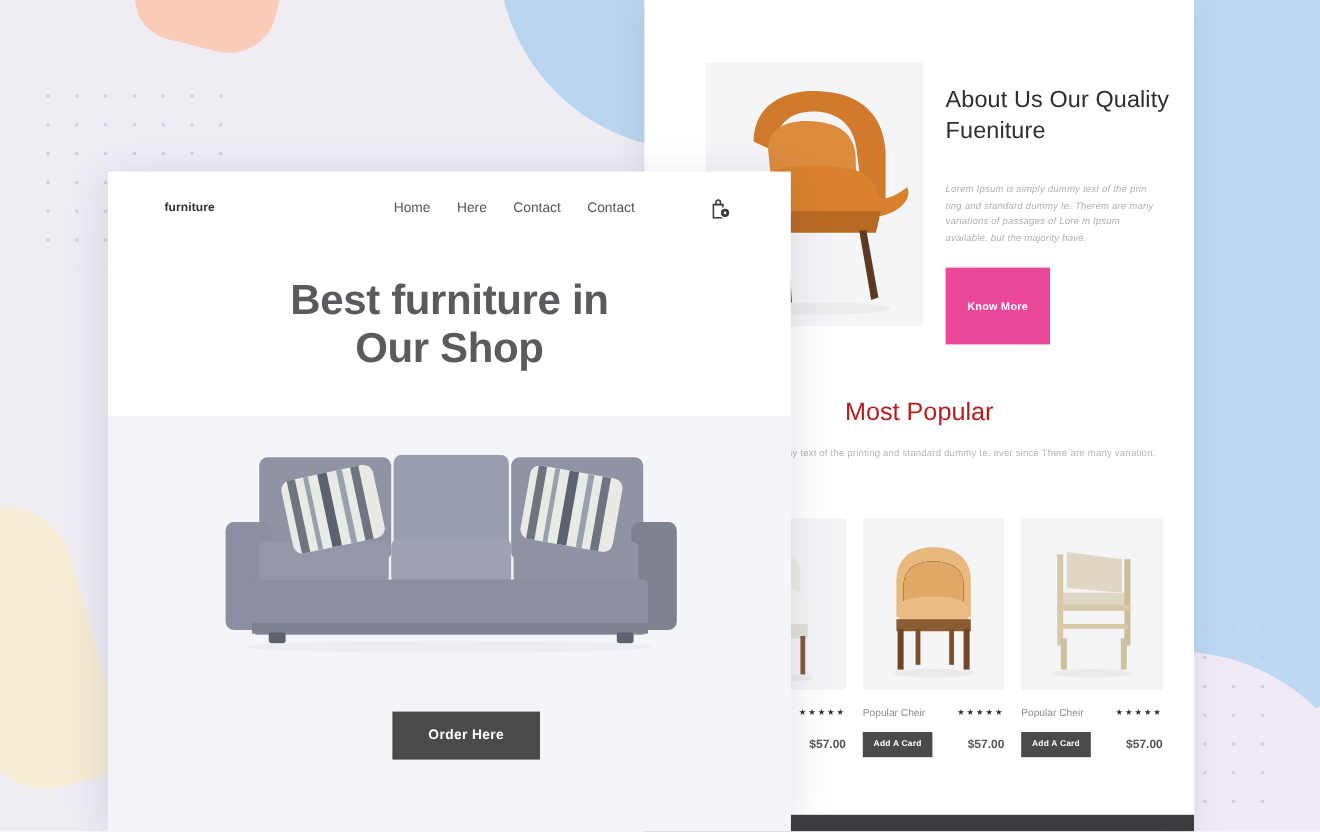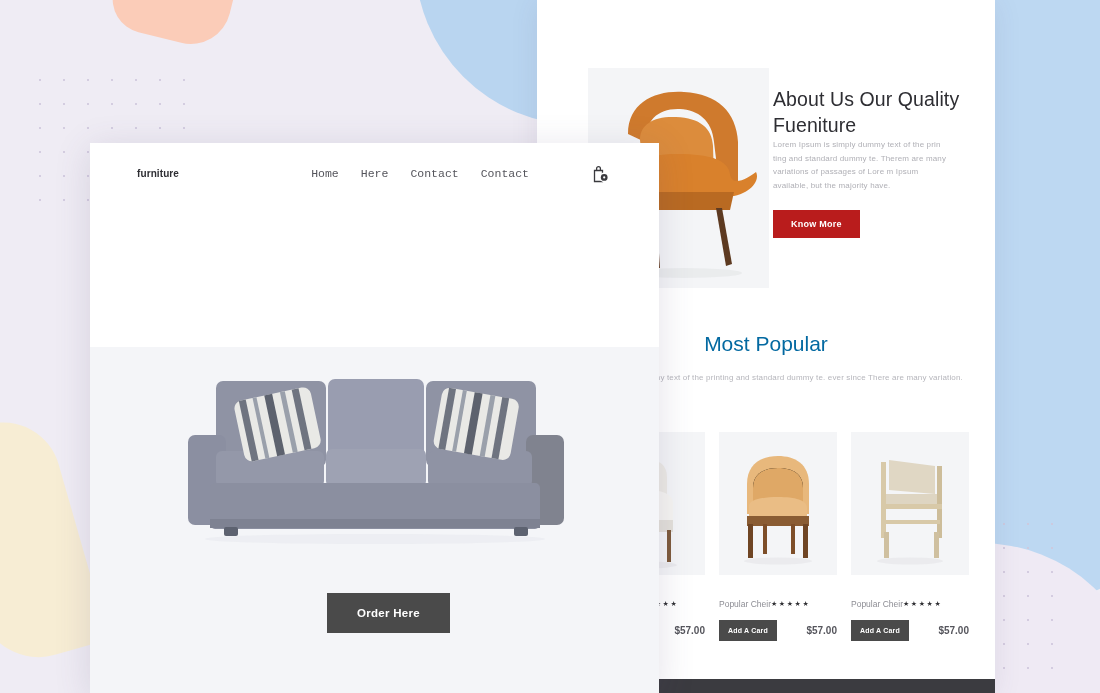--- a/index.html
+++ b/index.html
@@ -69,71 +69,72 @@
   .page-right {
     position: absolute;
     left: 537px; top: 0;
     width: 458px; height: 693px;
     background: #ffffff;
     box-shadow: 0 3px 26px rgba(80,70,110,.10);
   }
 
   .about-row {
     position: absolute;
-    left: 51px; top: 68px;
+    left: 51px; top: 52px;
     width: 410px; height: 220px;
     display: flex;
-    gap: 4px;
+    gap: 19px;
   }
   .about-img {
     width: 181px; height: 220px;
     background: #f4f5f7;
     position: relative;
     overflow: hidden;
     flex: none;
   }
   .about-text { padding-top: 18px; width: 196px; }
   .about-title {
     font-size: 19.5px;
     line-height: 26px;
     font-weight: 400;
     color: #2e2e33;
     letter-spacing: .1px;
   }
   .about-body {
-    margin-top: 0;
+    margin-top: 29px;
     font-size: 8px;
     line-height: 13.6px;
     color: #b0b0b6;
     letter-spacing: .15px;
     max-width: 178px;
+    font-style: italic;
   }
   .btn-dark {
     display: inline-block;
     margin-top: 18px;
-    background: #b91c1c;
+    background: #ec4899;
     color: #ffffff;
     font-size: 9px;
     font-weight: 700;
     letter-spacing: .25px;
-    padding: 9px 18px;
+    padding: 27px 18px;
     border: none;
     cursor: pointer;
     font-family: "Liberation Sans", sans-serif;
   }
 
   .popular-head {
     position: absolute;
     left: 0; top: 332px;
     width: 458px;
     text-align: center;
   }
   .popular-title {
     font-size: 21px;
-    color: #0369a1;
+    color: #b91c1c;
     font-weight: 400;
   }
   .popular-sub {
     margin-top: 14px;
     font-size: 8px;
     line-height: 15px;
     color: #b6b6bc;
     letter-spacing: .15px;
   }
 
@@ -145,24 +146,24 @@
     gap: 14px;
   }
   .card { width: 118px; }
   .card-img {
     width: 118px; height: 143px;
     background: #f4f5f7;
     position: relative;
     overflow: hidden;
   }
   .card-meta {
-    margin-top: 24px;
+    margin-top: 14px;
     display: flex;
     align-items: center;
-    justify-content: flex-start;
+    justify-content: space-between;
   }
   .card-name { font-size: 8.5px; color: #8d8d94; }
   .stars { font-size: 7px; color: #2f2f33; letter-spacing: 1.6px; }
   .card-row2 {
     margin-top: 11px;
     display: flex;
     align-items: center;
     justify-content: space-between;
   }
   .btn-card {
@@ -210,21 +211,20 @@
     margin-left: auto;
     display: flex;
     gap: 22px;
     align-items: center;
   }
   .nav-link {
     font-size: 11.5px;
     color: #55555c;
     cursor: pointer;
     text-decoration: none;
-    font-family: Liberation Mono, monospace;
   }
   .cart-wrap {
     margin-left: 38px;
     position: relative;
     width: 22px; height: 22px;
     cursor: pointer;
   }
 
   .hero {
     text-align: center;
@@ -406,20 +406,24 @@
             <path d="M5.5 7.5 h8 v11 h-8 z" fill="none" stroke="#3a3a3e" stroke-width="1.3"></path>
             <path d="M7.6 7.5 V5.6 a1.9 1.9 0 0 1 3.8 0 V7.5" fill="none" stroke="#3a3a3e" stroke-width="1.3"></path>
             <circle cx="15.2" cy="14.4" r="4.1" fill="#ffffff" stroke="#ffffff" stroke-width="1.6"></circle>
             <circle cx="15.2" cy="14.4" r="3.4" fill="#3a3a3e"></circle>
             <circle cx="15.2" cy="14.4" r="1.1" fill="#ffffff"></circle>
           </svg>
         </span>
       </div>
     </div>
 
+    <div class="hero">
+      <div class="hero-title">Best furniture in</div>
+      <div class="hero-title">Our Shop</div>
+    </div>
 
     <div class="hero-panel">
       <div class="sofa-box">
         <svg viewBox="0 0 390 170" width="390" height="170" aria-hidden="true">
 
           <rect x="36" y="2" width="110" height="86" rx="7" fill="#8f93a4"></rect>
           <rect x="148" y="0" width="96" height="88" rx="7" fill="#999db0"></rect>
           <rect x="246" y="2" width="110" height="86" rx="7" fill="#8f93a4"></rect>
 
           <rect x="8" y="56" width="38" height="90" rx="7" fill="#8b8fa1"></rect>

